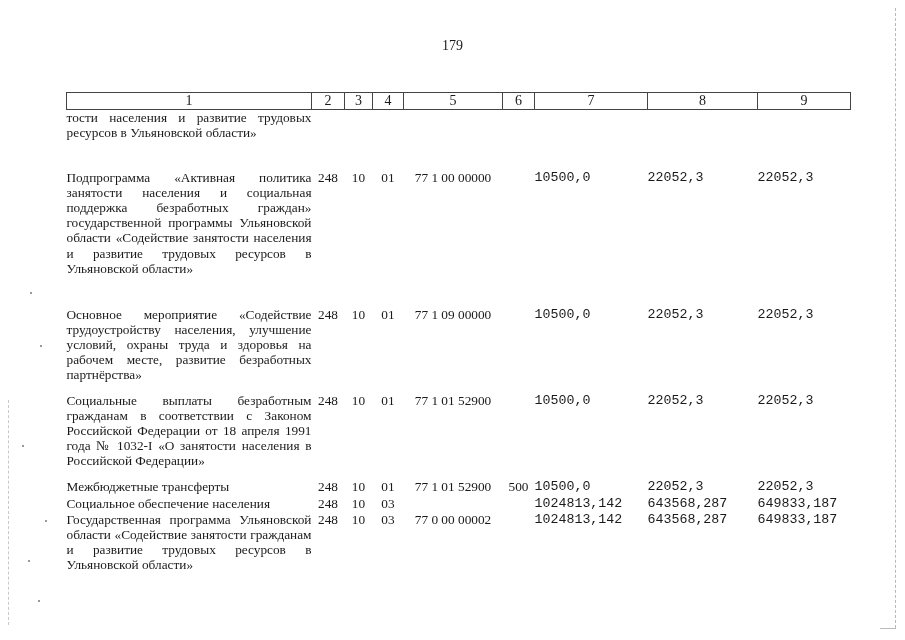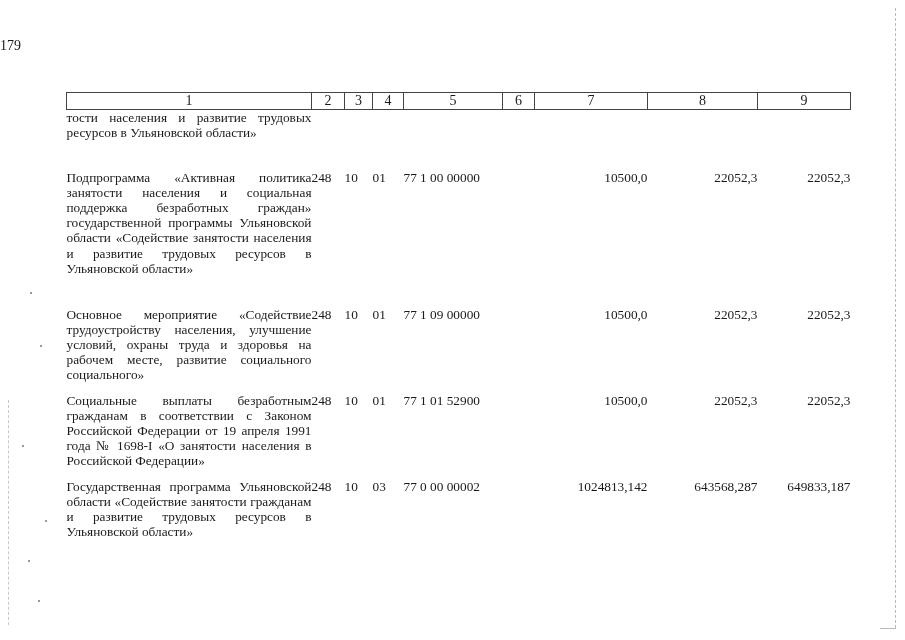--- a/index.html
+++ b/index.html
@@ -1,21 +1,21 @@
 <!DOCTYPE html>
 <html><head>
 <meta charset="utf-8">
 <style>
   html, body { margin: 0; padding: 0; }
   body {
     width: 905px; height: 640px; background: #ffffff; position: relative; overflow: hidden;
     font-family: "DejaVu Serif", "Liberation Serif", serif; color: #1a1a1a;
   }
   .page-number {
-    position: absolute; left: 0; width: 905px; top: 38px; 
+    position: absolute; left: 0; width: 905px; top: 38px; text-align: center;
     font-family: "Liberation Serif", serif; font-size: 14px;
   }
   .edge-right {
     position: absolute; left: 895px; top: 8px; width: 0; height: 620px;
     border-left: 1px dashed #b8b8b8;
   }
   .edge-right-bottom {
     position: absolute; left: 880px; top: 628px; width: 16px; border-top: 1px solid #bbbbbb;
   }
   .edge-left {
@@ -26,22 +26,22 @@
   table.budget {
     position: absolute; left: 66px; top: 92px; border-collapse: collapse; table-layout: fixed;
     font-family: "Liberation Serif", serif; font-size: 13.3px; line-height: 15.2px;
   }
   table.budget th {
     border: 1px solid #444; font-weight: normal; text-align: center; height: 16px; padding: 0;
     font-size: 14px; line-height: 16px;
   }
   table.budget td { vertical-align: top; padding: 0; }
   td.name { text-align: justify; text-align-last: left; padding-right: 4px; margin-top: 44px; }
-  td.c2, td.c3, td.c4, td.c5, td.c6 { }
-  td.c7, td.c8, td.c9 { text-align: right; }
+  td.c2, td.c3, td.c4, td.c5, td.c6 { text-align: center; }
+  td.c7, td.c8, td.c9 { text-align: left; font-family: Liberation Mono, monospace; }
   tr.data td { padding-top: 0; }
 </style>
 </head>
 <body>
 
 <div class="page-number">179</div>
 
 <div class="edge-right"></div>
 <div class="edge-right-bottom"></div>
 <div class="edge-left"></div>
@@ -94,40 +94,62 @@
       <td class="c2">248</td>
       <td class="c3">10</td>
       <td class="c4">01</td>
       <td class="c5">77 1 00 00000</td>
       <td class="c6"></td>
       <td class="c7">10500,0</td>
       <td class="c8">22052,3</td>
       <td class="c9">22052,3</td>
     </tr>
     <tr class="data" style="height:86px">
-      <td class="name">Основное мероприятие «Содействие трудоустройству населения, улучшение условий, охраны труда и здоровья на рабочем месте, развитие социального социального»</td>
+      <td class="name">Основное мероприятие «Содействие трудоустройству населения, улучшение условий, охраны труда и здоровья на рабочем месте, развитие безработных партнёрства»</td>
       <td class="c2">248</td>
       <td class="c3">10</td>
       <td class="c4">01</td>
       <td class="c5">77 1 09 00000</td>
       <td class="c6"></td>
       <td class="c7">10500,0</td>
       <td class="c8">22052,3</td>
       <td class="c9">22052,3</td>
     </tr>
     <tr class="data" style="height:86px">
-      <td class="name">Социальные выплаты безработным гражданам в соответствии с Законом Российской Федерации от 19 апреля 1991 года № 1698-I «О занятости населения в Российской Федерации»</td>
+      <td class="name">Социальные выплаты безработным гражданам в соответствии с Законом Российской Федерации от 18 апреля 1991 года № 1032-I «О занятости населения в Российской Федерации»</td>
       <td class="c2">248</td>
       <td class="c3">10</td>
       <td class="c4">01</td>
       <td class="c5">77 1 01 52900</td>
       <td class="c6"></td>
       <td class="c7">10500,0</td>
       <td class="c8">22052,3</td>
       <td class="c9">22052,3</td>
+    </tr>
+    <tr class="data" style="height:17px">
+      <td class="name">Межбюджетные трансферты</td>
+      <td class="c2">248</td>
+      <td class="c3">10</td>
+      <td class="c4">01</td>
+      <td class="c5">77 1 01 52900</td>
+      <td class="c6">500</td>
+      <td class="c7">10500,0</td>
+      <td class="c8">22052,3</td>
+      <td class="c9">22052,3</td>
+    </tr>
+    <tr class="data" style="height:16px">
+      <td class="name">Социальное обеспечение населения</td>
+      <td class="c2">248</td>
+      <td class="c3">10</td>
+      <td class="c4">03</td>
+      <td class="c5"></td>
+      <td class="c6"></td>
+      <td class="c7">1024813,142</td>
+      <td class="c8">643568,287</td>
+      <td class="c9">649833,187</td>
     </tr>
     <tr class="data" style="height:86px">
       <td class="name">Государственная программа Ульяновской области «Содействие занятости гражданам и развитие трудовых ресурсов в Ульяновской области»</td>
       <td class="c2">248</td>
       <td class="c3">10</td>
       <td class="c4">03</td>
       <td class="c5">77 0 00 00002</td>
       <td class="c6"></td>
       <td class="c7">1024813,142</td>
       <td class="c8">643568,287</td>

